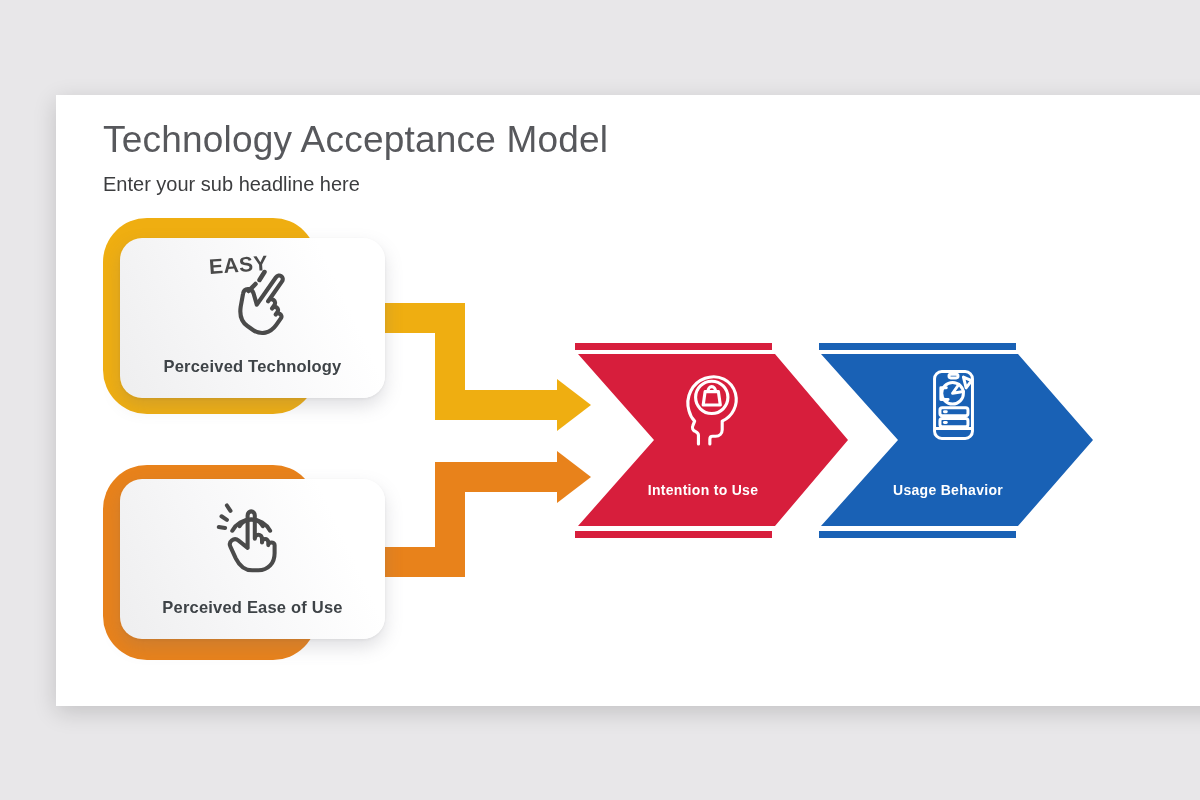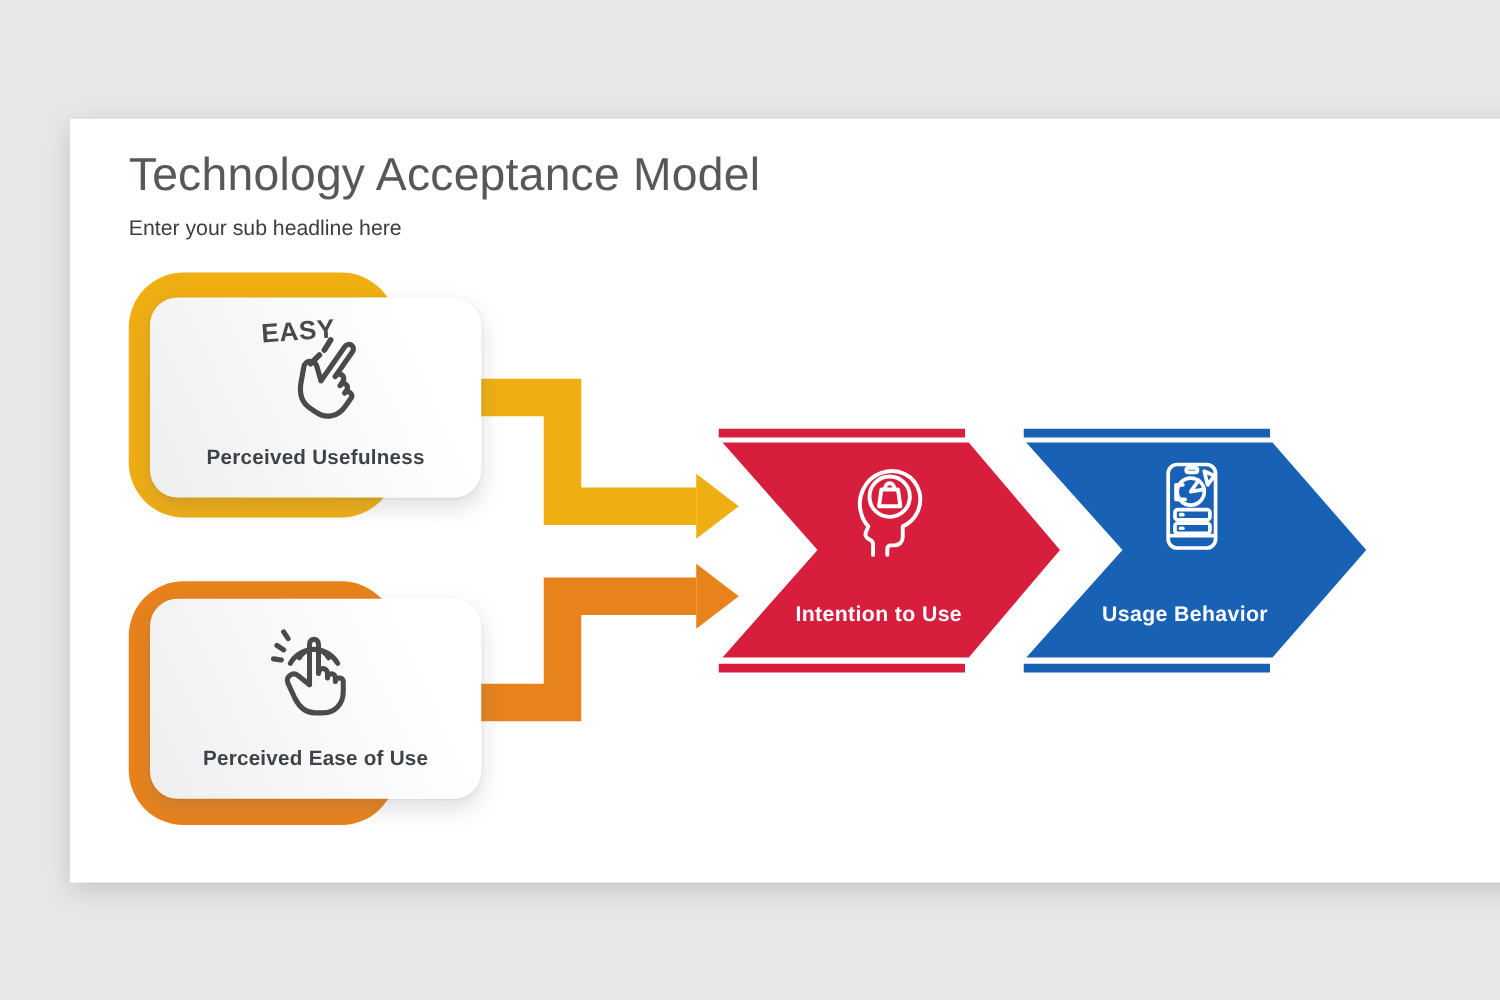--- a/index.html
+++ b/index.html
@@ -20,21 +20,21 @@
     position: absolute;
     left: 47px; top: 24px;
     font-size: 37px;
     font-weight: 400;
     color: #57585C;
     letter-spacing: 0.2px;
   }
   .subtitle {
     position: absolute;
     left: 47px; top: 78px;
-    font-size: 17px;
+    font-size: 20px;
     color: #3C3D3F;
   }
   svg.diagram {
     position: absolute;
     left: 0; top: 0;
     width: 1088px; height: 611px;
     z-index: 1;
   }
   .card {
     position: absolute;
@@ -73,21 +73,21 @@
     font-family: "Liberation Sans", "DejaVu Sans", sans-serif;
     font-size: 21px;
     font-weight: bold;
     letter-spacing: 0.5px;
   }
   .chev-label {
     position: absolute;
     width: 240px;
     top: 387px;
     text-align: center;
-    font-size: 17px;
+    font-size: 14px;
     font-weight: bold;
     color: #FFFFFF;
     letter-spacing: 0.3px;
     z-index: 2;
   }
   .chev-label.red { left: 527px; }
   .chev-label.blue { left: 772px; text-align: center; }
   .chev-icon {
     position: absolute;
     z-index: 2;
@@ -131,21 +131,21 @@
   </svg>
 
   <div class="card card1">
     <svg class="card-icon" width="97" height="100" viewBox="0 0 97 100">
       <text class="easy-text" x="5" y="24" transform="rotate(-4 5 24)">EASY</text>
       <path class="stroke" d="M44 41 L51 34 M55 30 L60 22"></path>
       <g transform="translate(78 31) rotate(35) translate(-48 -23) scale(0.92)">
         <path class="stroke" d="M44 62 L44 26 C44 20 52 20 52 26 L52 52 C52 46 60 46 60 52 L60 56 C60 51 67 51 67 56 L67 59 C67 55 74 55 74 59 L74 68 C74 79 67 87 56 87 L49 87 C41 87 35 82 31 74 L25 61 C22 55 29 50 34 54 L44 62"></path>
       </g>
     </svg>
-    <div class="card-label">Perceived Usefulness</div>
+    <div class="card-label">Perceived Technology</div>
   </div>
 
   <div class="card card2">
     <svg class="card-icon" width="90" height="92" viewBox="0 0 100 100">
       <path class="stroke" d="M44 62 L44 26 C44 20 52 20 52 26 L52 52 C52 46 60 46 60 52 L60 56 C60 51 67 51 67 56 L67 59 C67 55 74 55 74 59 L74 68 C74 79 67 87 56 87 L49 87 C41 87 35 82 31 74 L25 61 C22 55 29 50 34 54 L44 62"></path>
       <path class="stroke" d="M35 38 A15 15 0 0 1 61 38"></path>
       <path class="stroke" d="M27 43 A24 24 0 0 1 69 43"></path>
       <path class="stroke" d="M15 27 L21 31 M12 39 L19 40 M21 15 L25 21"></path>
     </svg>
     <div class="card-label">Perceived Ease of Use</div>

